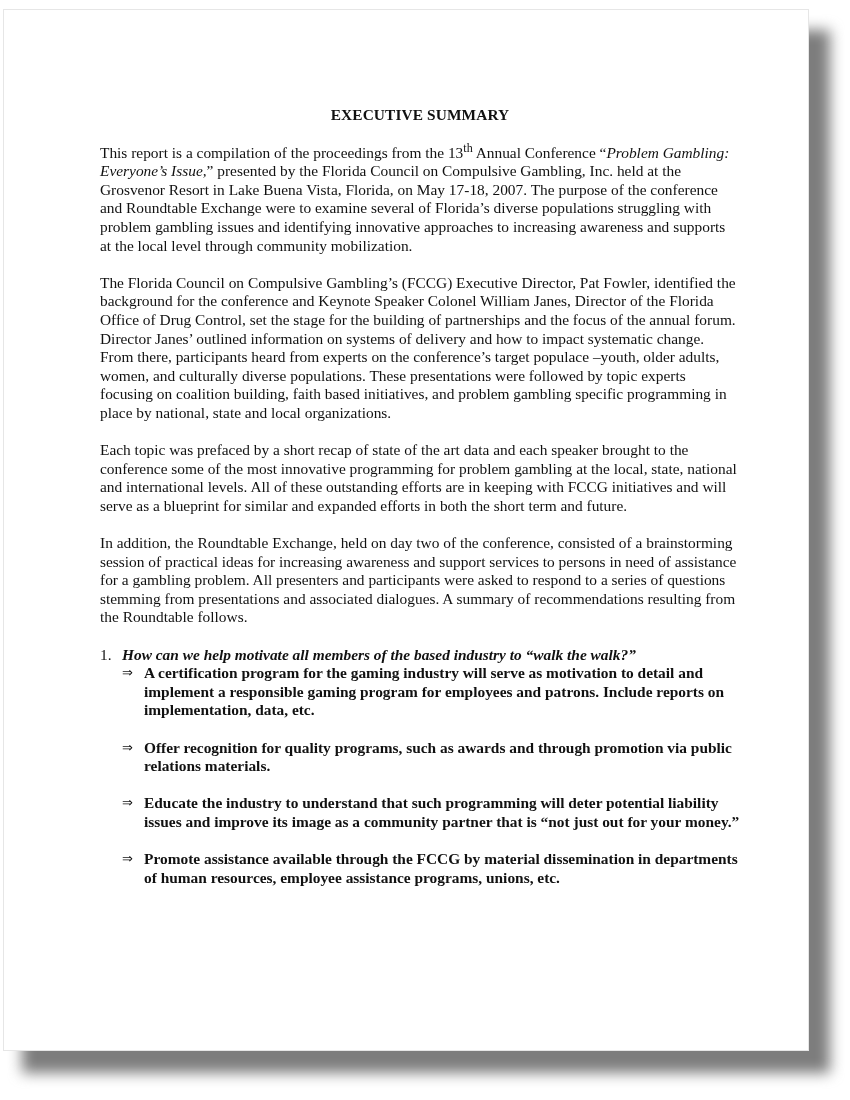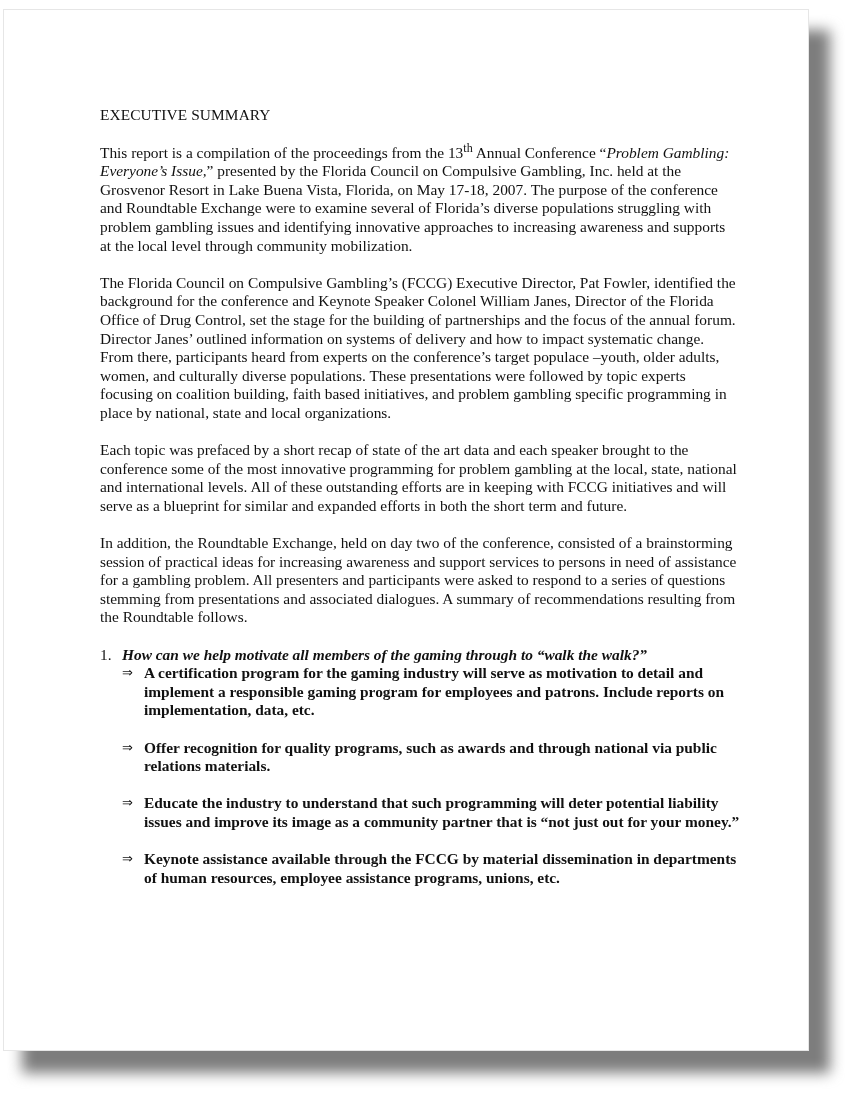--- a/index.html
+++ b/index.html
@@ -36,21 +36,22 @@
       position: absolute;
       left: 96px;
       top: 96px;
       width: 640px;
       font-family: "Liberation Serif", "DejaVu Serif", serif;
       font-size: 15.4px;
       line-height: 18.6px;
       color: #111111;
     }
     .title {
-      font-weight: normal;
+      text-align: center;
+      font-weight: bold;
       font-size: 15.4px;
       margin: 0 0 19px 0;
       letter-spacing: 0.1px;
     }
     p {
       margin: 0 0 18.6px 0;
     }
     sup {
       font-size: 12px;
       line-height: 0;
@@ -106,36 +107,36 @@
     <p>The Florida Council on Compulsive Gambling’s (FCCG) Executive Director, Pat Fowler, identified the background for the conference and Keynote Speaker Colonel William Janes, Director of the Florida Office of Drug Control, set the stage for the building of partnerships and the focus of the annual forum.  Director Janes’ outlined information on systems of delivery and how to impact systematic change. From there, participants heard from experts on the conference’s target populace –youth, older adults, women, and culturally diverse populations. These presentations were followed by topic experts focusing on coalition building, faith based initiatives, and problem gambling specific programming in place by national, state and local organizations.</p>
 
     <p>Each topic was prefaced by a short recap of state of the art data and each speaker brought to the conference some of the most innovative programming for problem gambling at the local, state, national and international levels.  All of these outstanding efforts are in keeping with FCCG initiatives and will serve as a blueprint for similar and expanded efforts in both the short term and future.</p>
 
     <p>In addition, the Roundtable Exchange, held on day two of the conference, consisted of a brainstorming session of practical ideas for increasing awareness and support services to persons in need of assistance for a gambling problem.  All presenters and participants were asked to respond to a series of questions stemming from presentations and associated dialogues. A summary of recommendations resulting from the Roundtable follows.</p>
 
 
     <div class="question-block">
       <div class="question">
         <span class="q-num">1.</span>
-        <span>How can we help motivate all members of the gaming through to “walk the walk?”</span>
+        <span>How can we help motivate all members of the based industry to “walk the walk?”</span>
       </div>
       <ul class="bullets">
         <li class="bullet">
           <span class="arrow">⇒</span>
           <span class="bullet-text">A certification program for the gaming industry will serve as motivation to detail and implement a responsible gaming program for employees and patrons. Include reports on implementation, data, etc.</span>
         </li>
         <li class="bullet">
           <span class="arrow">⇒</span>
-          <span class="bullet-text">Offer recognition for quality programs, such as awards and through national via public relations materials.</span>
+          <span class="bullet-text">Offer recognition for quality programs, such as awards and through promotion via public relations materials.</span>
         </li>
         <li class="bullet">
           <span class="arrow">⇒</span>
           <span class="bullet-text">Educate the industry to understand that such programming will deter potential liability issues and improve its image as a community partner that is “not just out for your money.”</span>
         </li>
         <li class="bullet">
           <span class="arrow">⇒</span>
-          <span class="bullet-text">Keynote assistance available through the FCCG by material dissemination in departments of human resources, employee assistance programs, unions, etc.</span>
+          <span class="bullet-text">Promote assistance available through the FCCG by material dissemination in departments of human resources, employee assistance programs, unions, etc.</span>
         </li>
       </ul>
     </div>
 
   </div>
 </div>
 
 </body></html>

